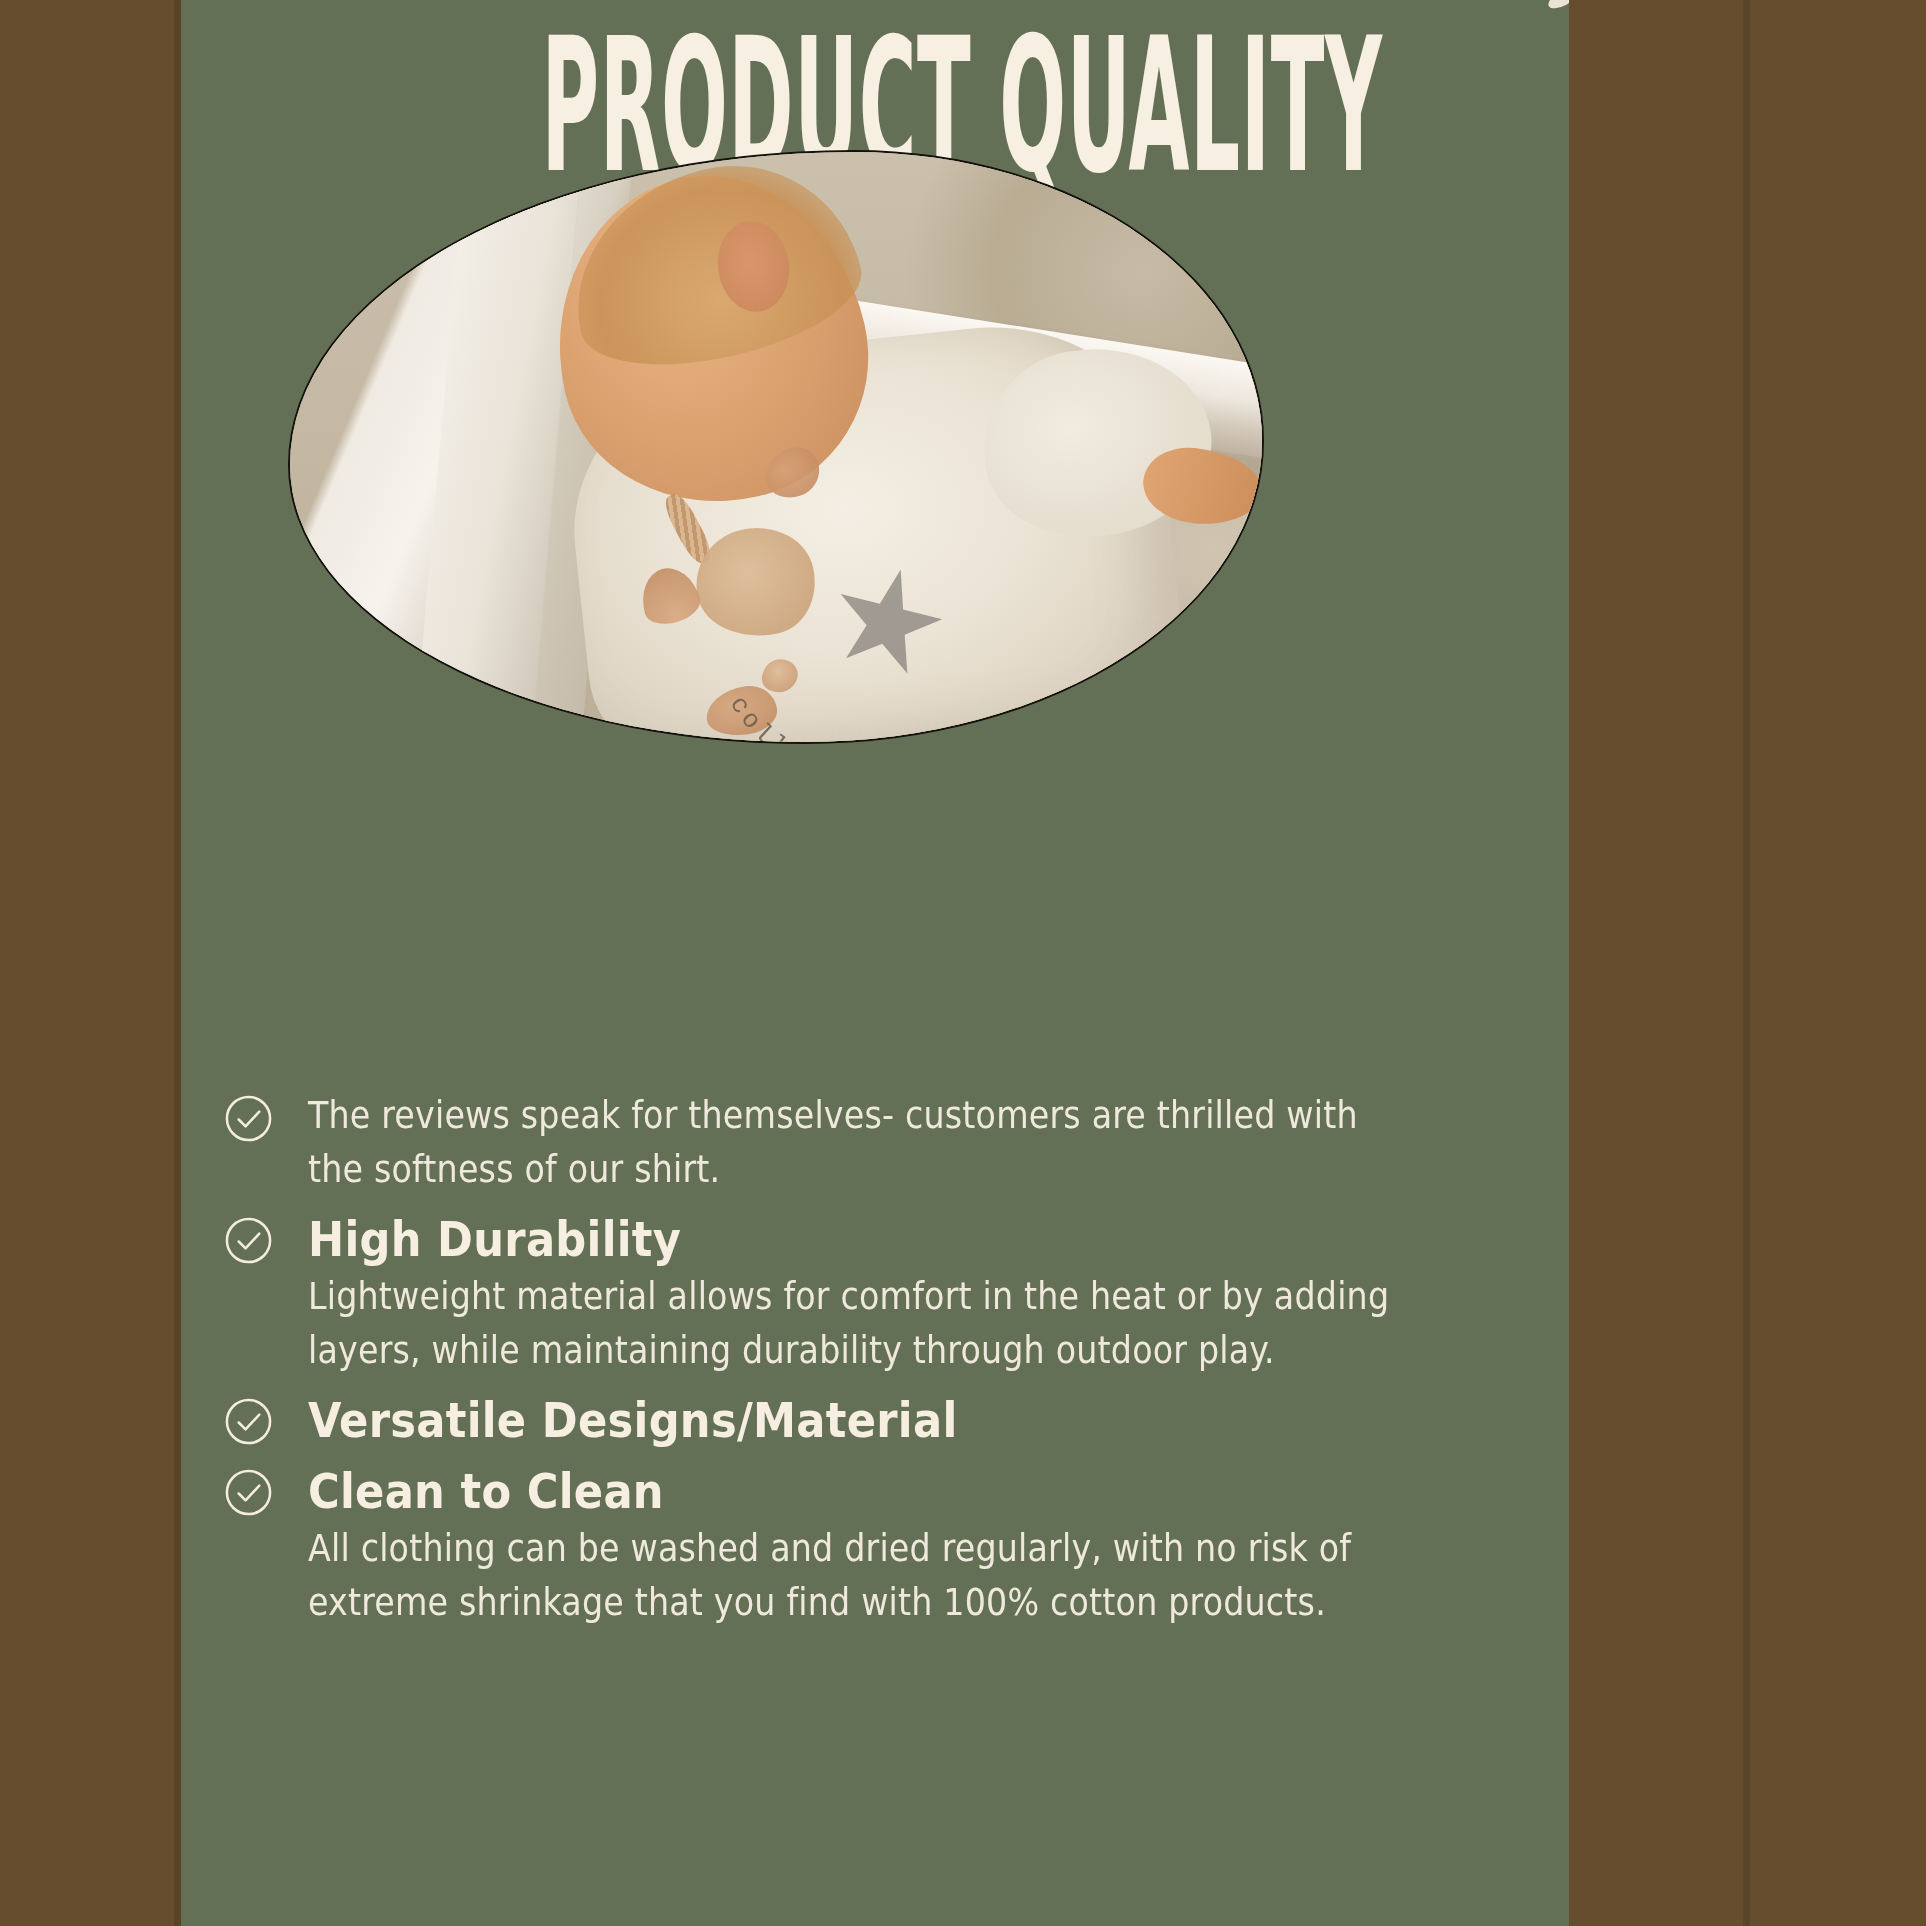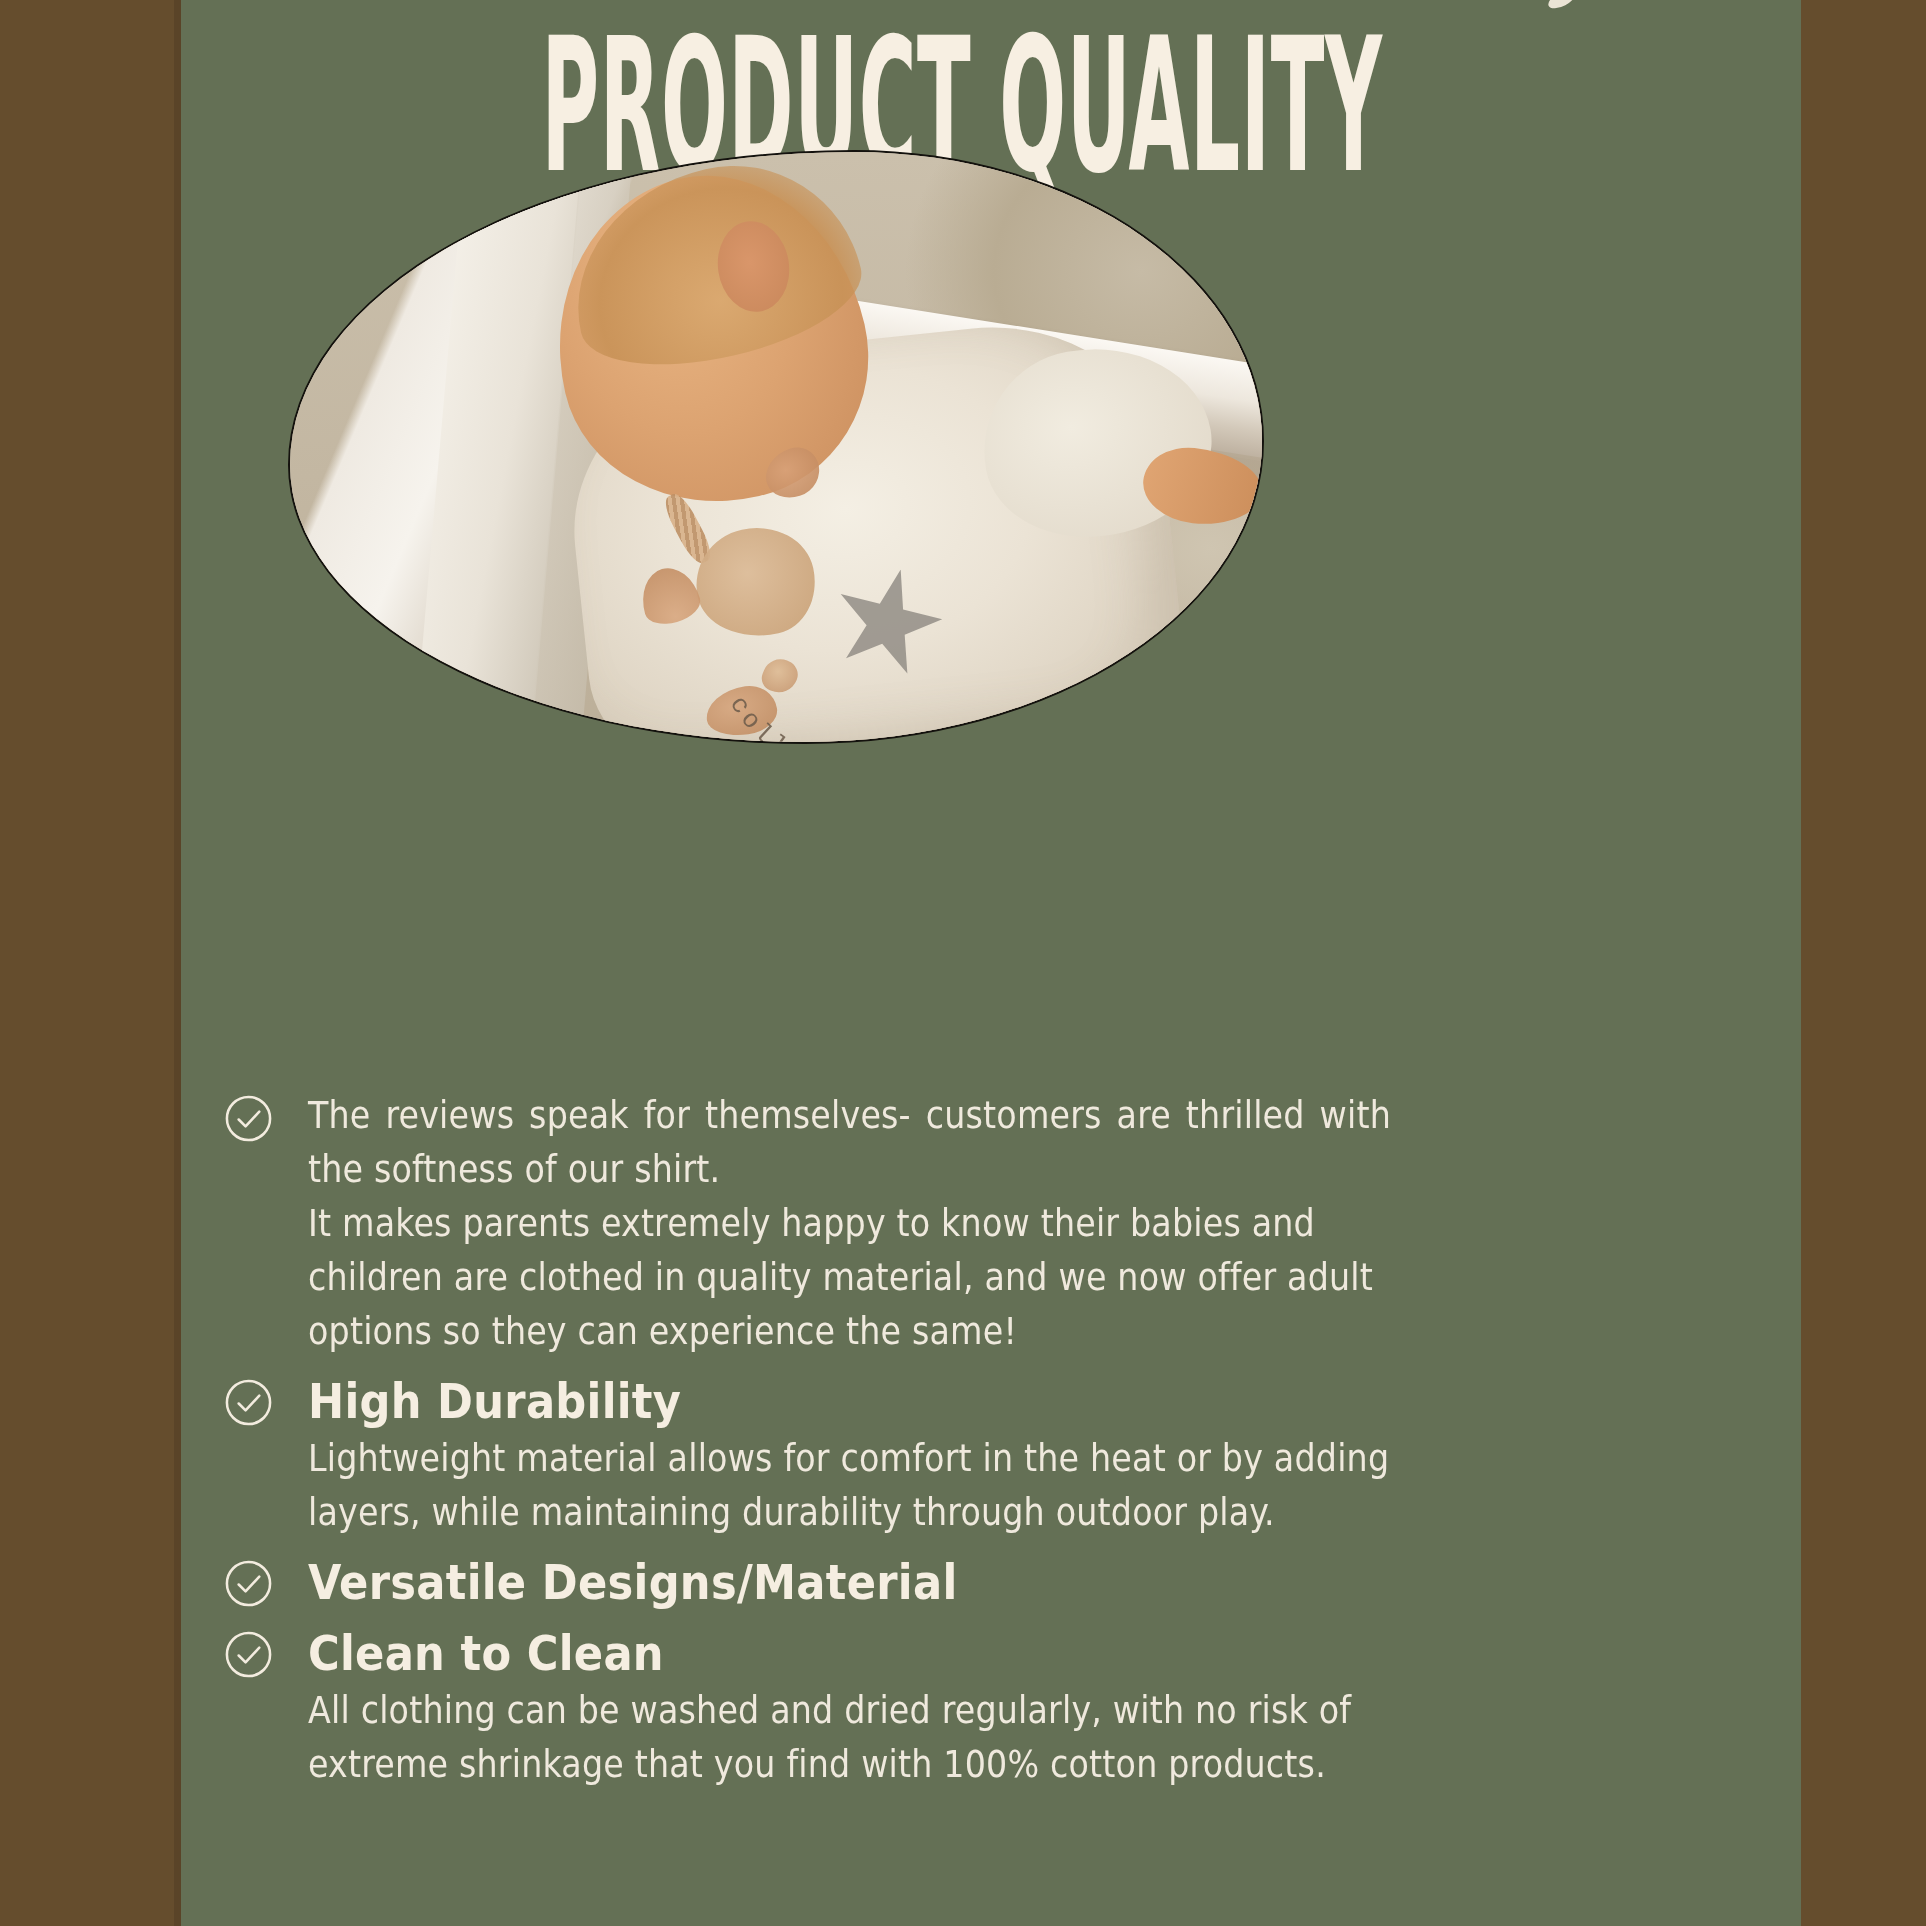--- a/index.html
+++ b/index.html
@@ -24,21 +24,21 @@
     background:#5A4428;
   }
   #seam-right {
     position:absolute; left:1743px; top:0; width:7px; height:1927px;
     background:#5A4428;
   }
 
   #card {
     position:absolute;
     left:181px; top:0;
-    width:1620px; height:1927px;
+    width:1388px; height:1927px;
     background:#647055;
     overflow:hidden;
   }
 
   
   #title {
     position:absolute;
     left:0; top:8px;
     width:1562px;
     text-align:center;
@@ -333,21 +333,20 @@
 
       <div class="feature">
         <span class="check-icon">
           <svg viewBox="0 0 52 52">
               <circle cx="26" cy="26" r="22" fill="none" stroke="#F3ECDF" stroke-width="2.6"></circle>
               <polyline points="16,27 23,34 37,19" fill="none" stroke="#F3ECDF" stroke-width="2.6" stroke-linecap="round" stroke-linejoin="round"></polyline>
             </svg>
         </span>
         <div class="feature-body">
           <p>The reviews speak for themselves- customers are thrilled with the softness of our shirt.</p>
-          <p>It makes parents extremely happy to know their babies and children are clothed in quality material, and we now offer adult options so they can experience the same!</p>
         </div>
       </div>
 
       <div class="feature">
         <span class="check-icon">
           <svg viewBox="0 0 52 52">
               <circle cx="26" cy="26" r="22" fill="none" stroke="#F3ECDF" stroke-width="2.6"></circle>
               <polyline points="16,27 23,34 37,19" fill="none" stroke="#F3ECDF" stroke-width="2.6" stroke-linecap="round" stroke-linejoin="round"></polyline>
             </svg>
         </span>

